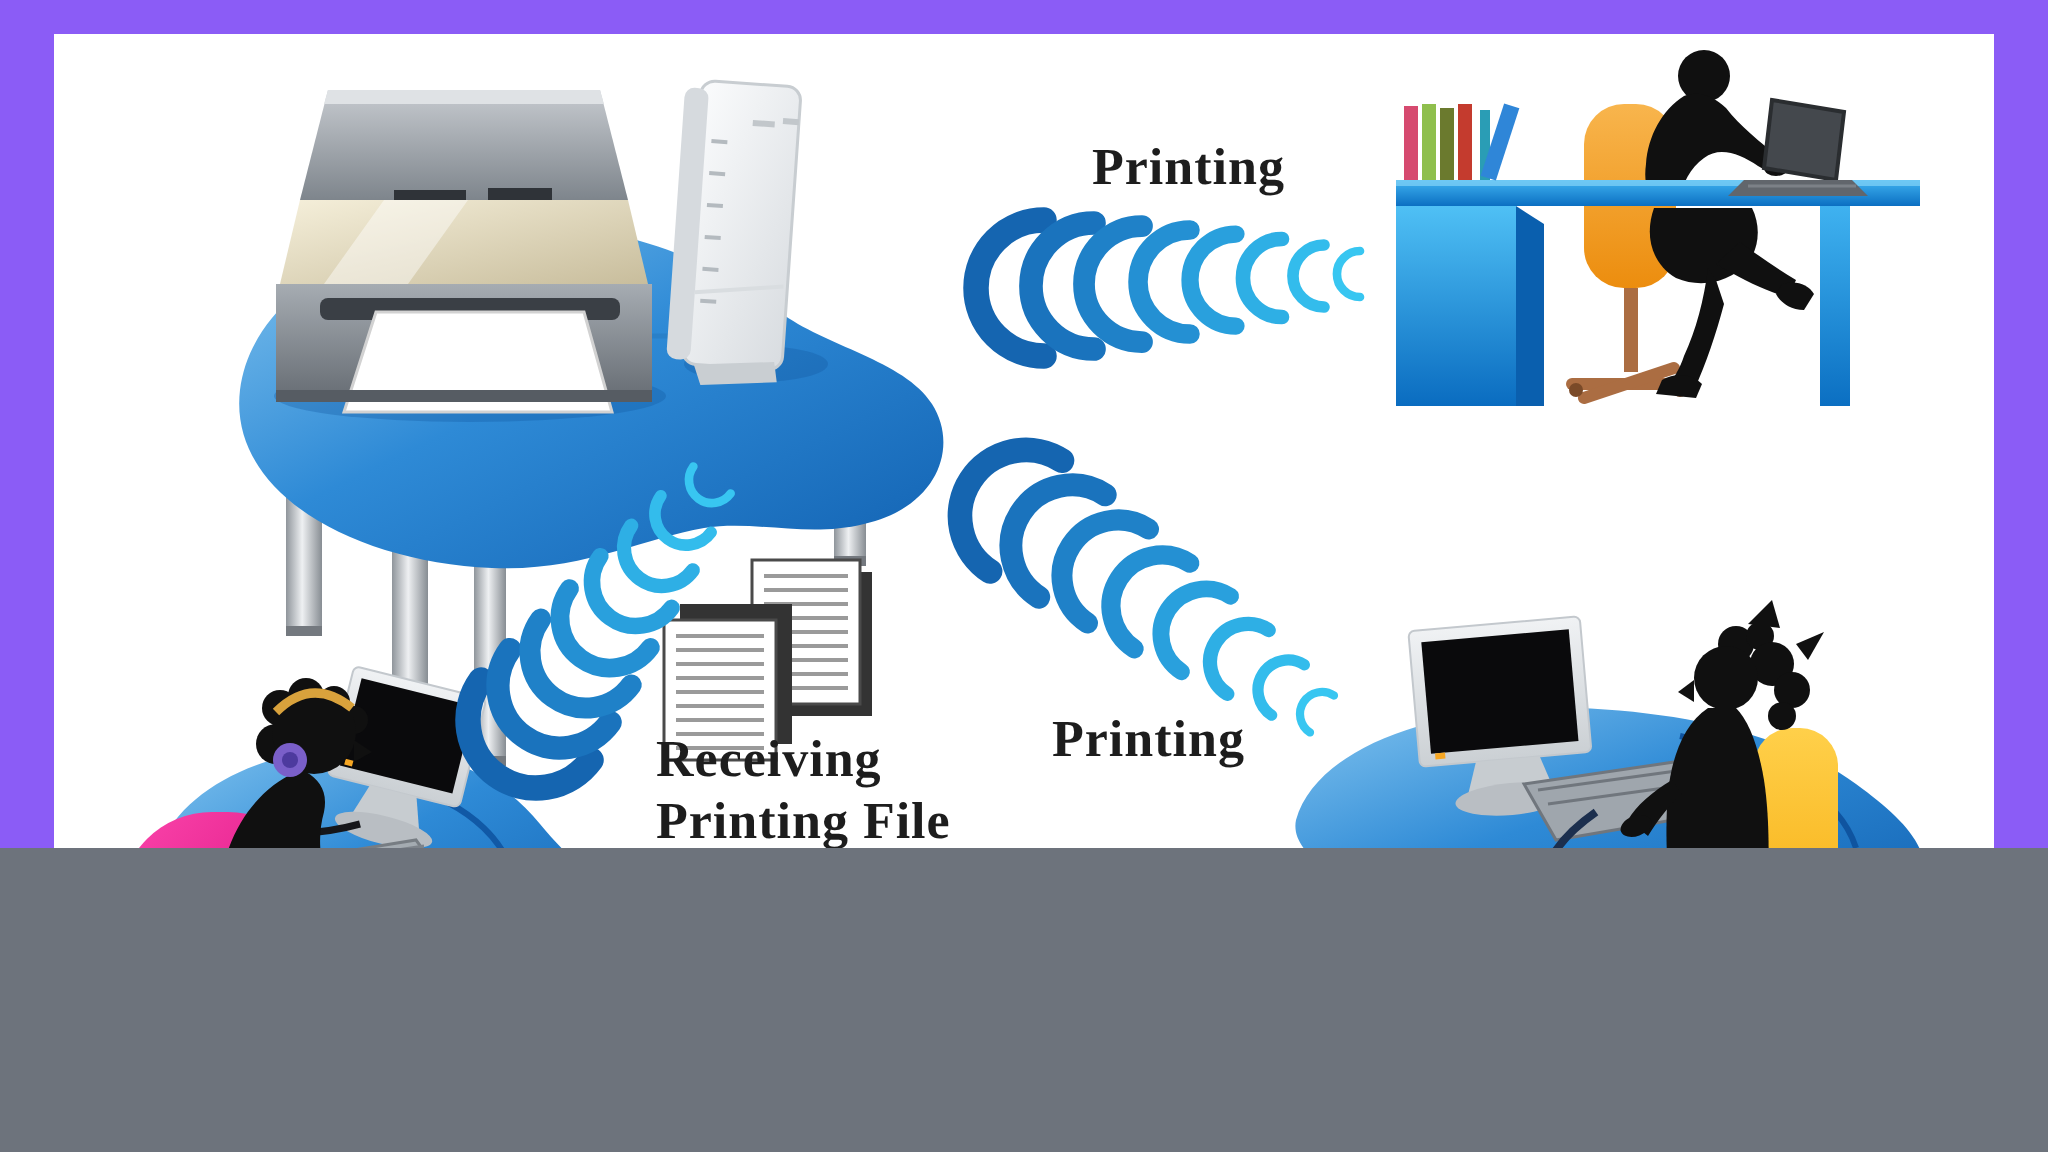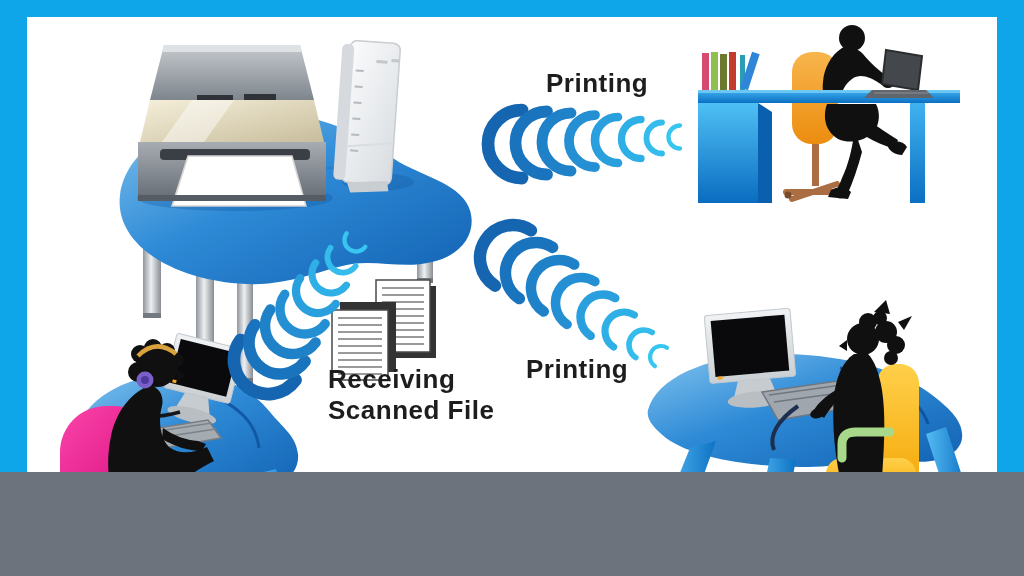--- a/index.html
+++ b/index.html
@@ -1,17 +1,17 @@
 <!DOCTYPE html>
 <html><head>
 <meta charset="utf-8">
 <style>
   html,body{margin:0;padding:0;background:#6d737c;}
-  .stage{position:relative;width:1024px;height:472px;background:#0ea5e9;overflow:hidden;
-         font-family:Liberation Sans, sans-serif;}
+  .stage{position:relative;width:1024px;height:424px;background:#8b5cf6;overflow:hidden;
+         font-family:Liberation Serif, serif;}
   .paper{position:absolute;left:27px;top:17px;width:970px;height:539px;background:#ffffff;}
   .scene{position:absolute;overflow:visible;}
   .lbl{position:absolute;color:#1d1d1d;font-weight:700;font-size:26px;letter-spacing:.5px;
        white-space:nowrap;line-height:31px;}
   svg{display:block;}
 </style>
 </head>
 <body>
 
 <div class="stage">
@@ -341,15 +341,15 @@
       <use href="#crescent" transform="translate(331 274) rotate(-54) scale(.475)" stroke="#2eafe5"></use>
       <use href="#crescent" transform="translate(343 257) rotate(-54) scale(.388)" stroke="#33bcec"></use>
       <use href="#crescent" transform="translate(356 240) rotate(-54) scale(.288)" stroke="#38c6f1"></use>
     </g>
   </svg>
 
   <div class="lbl" style="left:546px;top:68px">Printing</div>
   <div class="lbl" style="left:526px;top:354px">Printing</div>
   <div class="lbl" style="left:328px;top:364px">
     <div>Receiving</div>
-    <div>Scanned File</div>
+    <div>Printing File</div>
   </div>
 </div>
 
 </body></html>

